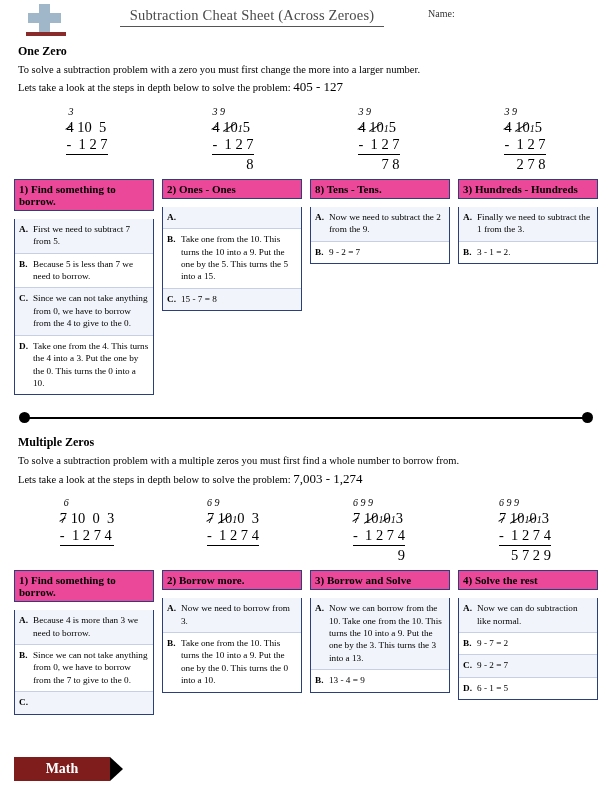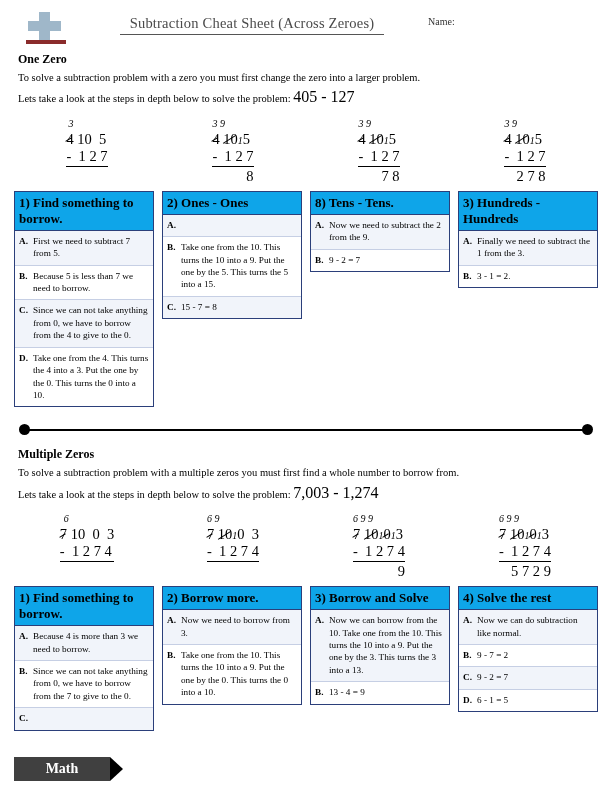--- a/index.html
+++ b/index.html
@@ -5,83 +5,83 @@
   * { box-sizing: border-box; }
   body {
     margin: 0;
     padding: 0;
     width: 612px;
     height: 792px;
     background: #ffffff;
     font-family: "Liberation Serif", serif;
     color: #000000;
   }
-  .page { position: relative; width: 612px; height: 792px; padding: 12px 14px; }
+  .page { position: relative; width: 612px; height: 792px; padding: 4px 14px; }
 
   
   .header { display: flex; align-items: flex-start; height: 34px; }
   .logo-wrap { width: 62px; position: relative; height: 34px; }
   .cross {
     position: absolute; left: 12px; top: 0px;
   }
   .cross .v { position: absolute; left: 13px; top: 0px; width: 11px; height: 30px; background: #9fb7c9; }
   .cross .h { position: absolute; left: 2px; top: 9px; width: 33px; height: 10px; background: #9fb7c9; }
   .cross .base { position: absolute; left: 0px; top: 28px; width: 40px; height: 4px; background: #8a2b2b; }
   .title-wrap { flex: 1; text-align: center; padding-top: 2px; }
   .doc-title {
     font-size: 14.5px; color: #4a4a4a; border-bottom: 1px solid #555;
     display: inline-block; padding: 0 10px 2px 10px; letter-spacing: .2px;
   }
   .name-wrap { width: 170px; padding-top: 4px; font-size: 10px; color: #333; }
 
   
   .sec-title { font-weight: bold; font-size: 12px; margin: 6px 0 4px 4px; }
   .sec-text { font-size: 10.5px; margin: 0 0 1px 4px; line-height: 1.35; }
-  .sec-text .prob { font-size: 16px; }
+  .sec-text .prob { font-size: 13px; }
 
   
   .prob-row { display: flex; margin: 10px 0 6px 0; }
   .prob-cell { flex: 1; display: flex; justify-content: center; }
   .pblock { font-family: "Liberation Serif", serif; position: relative; }
   .borrow-line { height: 13px; font-size: 10px; font-style: italic; letter-spacing: 0px; white-space: pre; text-align: right; }
   .digits-line { font-size: 14.5px; white-space: pre; letter-spacing: 0px; position: relative; }
   .minus-line { font-size: 14.5px; white-space: pre; border-bottom: 1.2px solid #000; padding-bottom: 1px; }
   .ans-line { font-size: 14.5px; white-space: pre; text-align: right; padding-top: 1px; }
   .strike { position: relative; display: inline-block; }
   .strike::after {
     content: ""; position: absolute; left: -1px; top: 50%; width: 100%; height: 0;
     border-top: 1px solid #000; transform: rotate(-32deg);
   }
   .sm { font-size: 10px; font-style: italic; }
 
   
   .steps { display: flex; gap: 8px; margin-top: 4px; }
   .stepcol { flex: 1; }
   .step-head {
-    border: 1px solid #2b3f7a; background: #0ea5e9; font-size: 13px; font-weight: bold;
-    padding: 3px 4px; margin-bottom: 0;
+    border: 1px solid #2b3f7a; background: #ec4899; font-size: 11px; font-weight: bold;
+    padding: 3px 4px; margin-bottom: 8px;
   }
   .step-body { border: 1px solid #2b3f7a; border-top: none; }
   .step-item { display: flex; font-size: 9.2px; padding: 4px 4px 5px 4px; border-bottom: 1px solid #c6cfe4; line-height: 1.35; }
   .step-item:last-child { border-bottom: none; }
   .step-item .ltr { width: 14px; font-weight: bold; flex: none; }
   .step-item .txt { flex: 1; }
   .step-body.shaded .step-item:nth-child(odd) { background: #f1f4fa; }
 
   
   .divider { position: relative; height: 18px; margin: 14px 0 8px 0; }
   .divider .ln { position: absolute; left: 10px; right: 10px; top: 8px; height: 2px; background: #000; }
   .divider .dot { position: absolute; top: 3px; width: 11px; height: 11px; border-radius: 50%; background: #000; }
   .divider .dot.l { left: 5px; }
   .divider .dot.r { right: 5px; }
 
   
   .footer { position: absolute; left: 14px; right: 14px; bottom: 10px; height: 26px; display: flex; align-items: center; }
   .math-badge {
-    width: 96px; height: 24px; background: #404040; color: #fff; font-weight: bold;
+    width: 96px; height: 24px; background: #7f1d1d; color: #fff; font-weight: bold;
     font-size: 14px; display: flex; align-items: center; justify-content: center;
     font-family: "Liberation Serif", serif;
   }
   .footer-arrow { width: 0; height: 0; border-top: 12px solid transparent; border-bottom: 12px solid transparent; border-left: 13px solid #000; }
   .footer-url { margin-left: 6px; font-size: 12.5px; font-weight: bold; color: #111; }
 </style>
 </head>
 <body>
 
 <div class="page">
@@ -95,21 +95,21 @@
       </div>
     </div>
     <div class="title-wrap">
       <span class="doc-title">Subtraction Cheat Sheet (Across Zeroes)</span>
     </div>
     <div class="name-wrap">Name:</div>
   </div>
 
   <div>
     <div class="sec-title">One Zero</div>
-    <div class="sec-text">To solve a subtraction problem with a zero you must first change the zero into a larger problem.</div>
+    <div class="sec-text">To solve a subtraction problem with a zero you must first change the more into a larger number.</div>
     <div class="sec-text">
       <span>Lets take a look at the steps in depth below to solve the problem:</span>
       <span class="prob">405 - 127</span>
     </div>
 
     <div class="prob-row">
 
       <div class="prob-cell">
         <div class="pblock">
           <div class="borrow-line" style="text-align:left; padding-left:2px;"><span>3</span></div>

